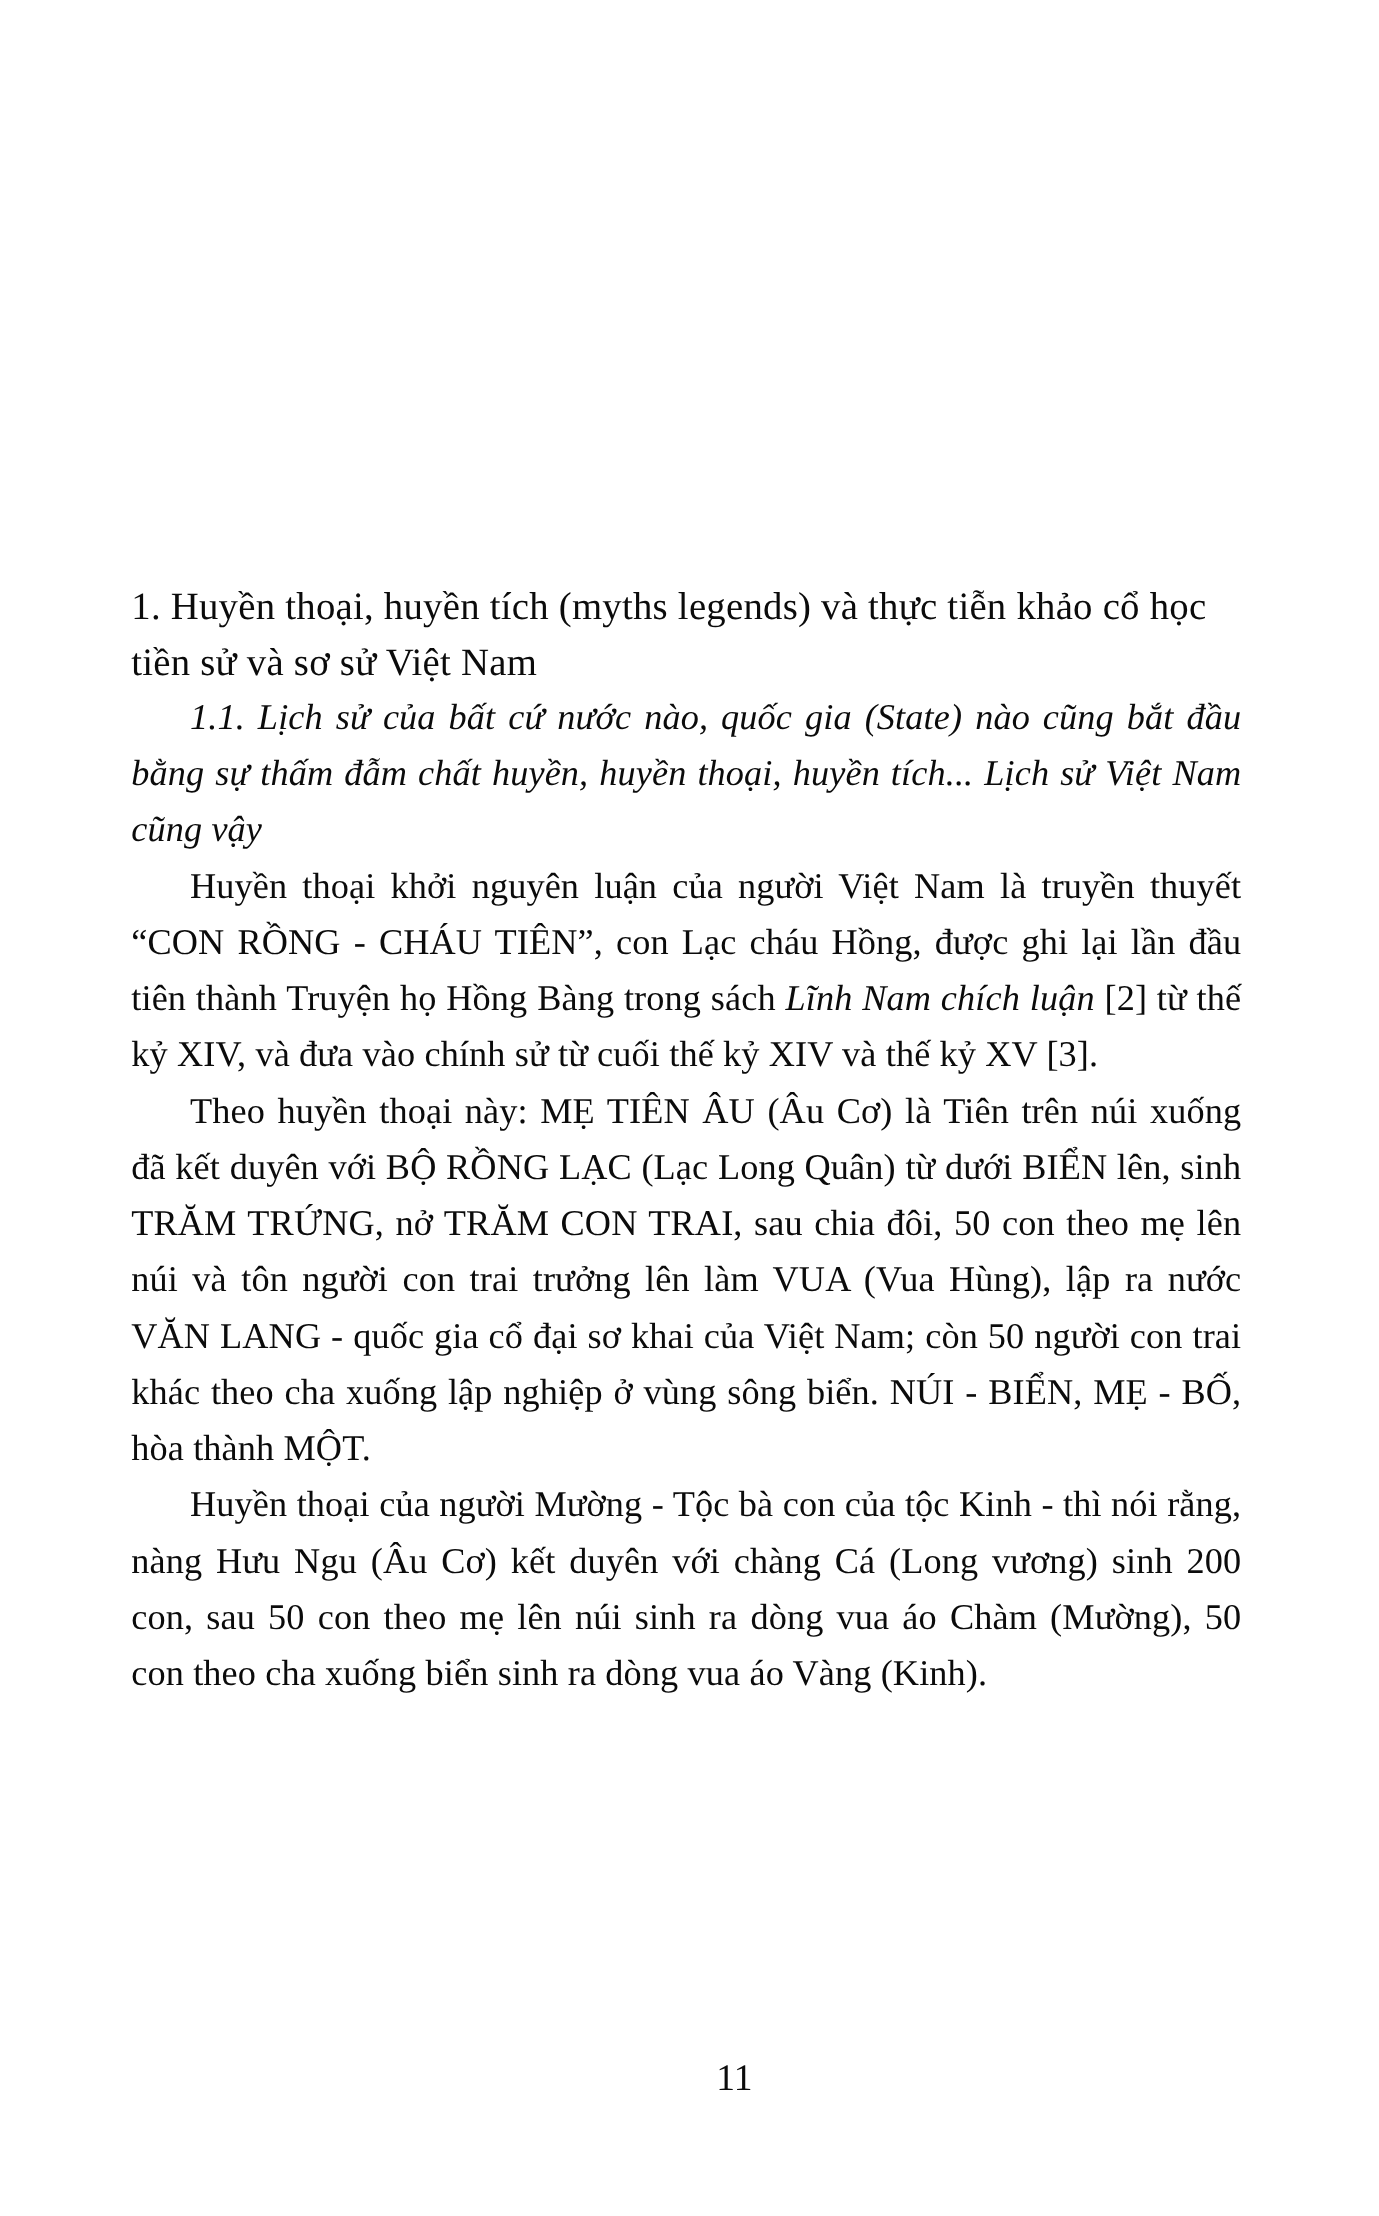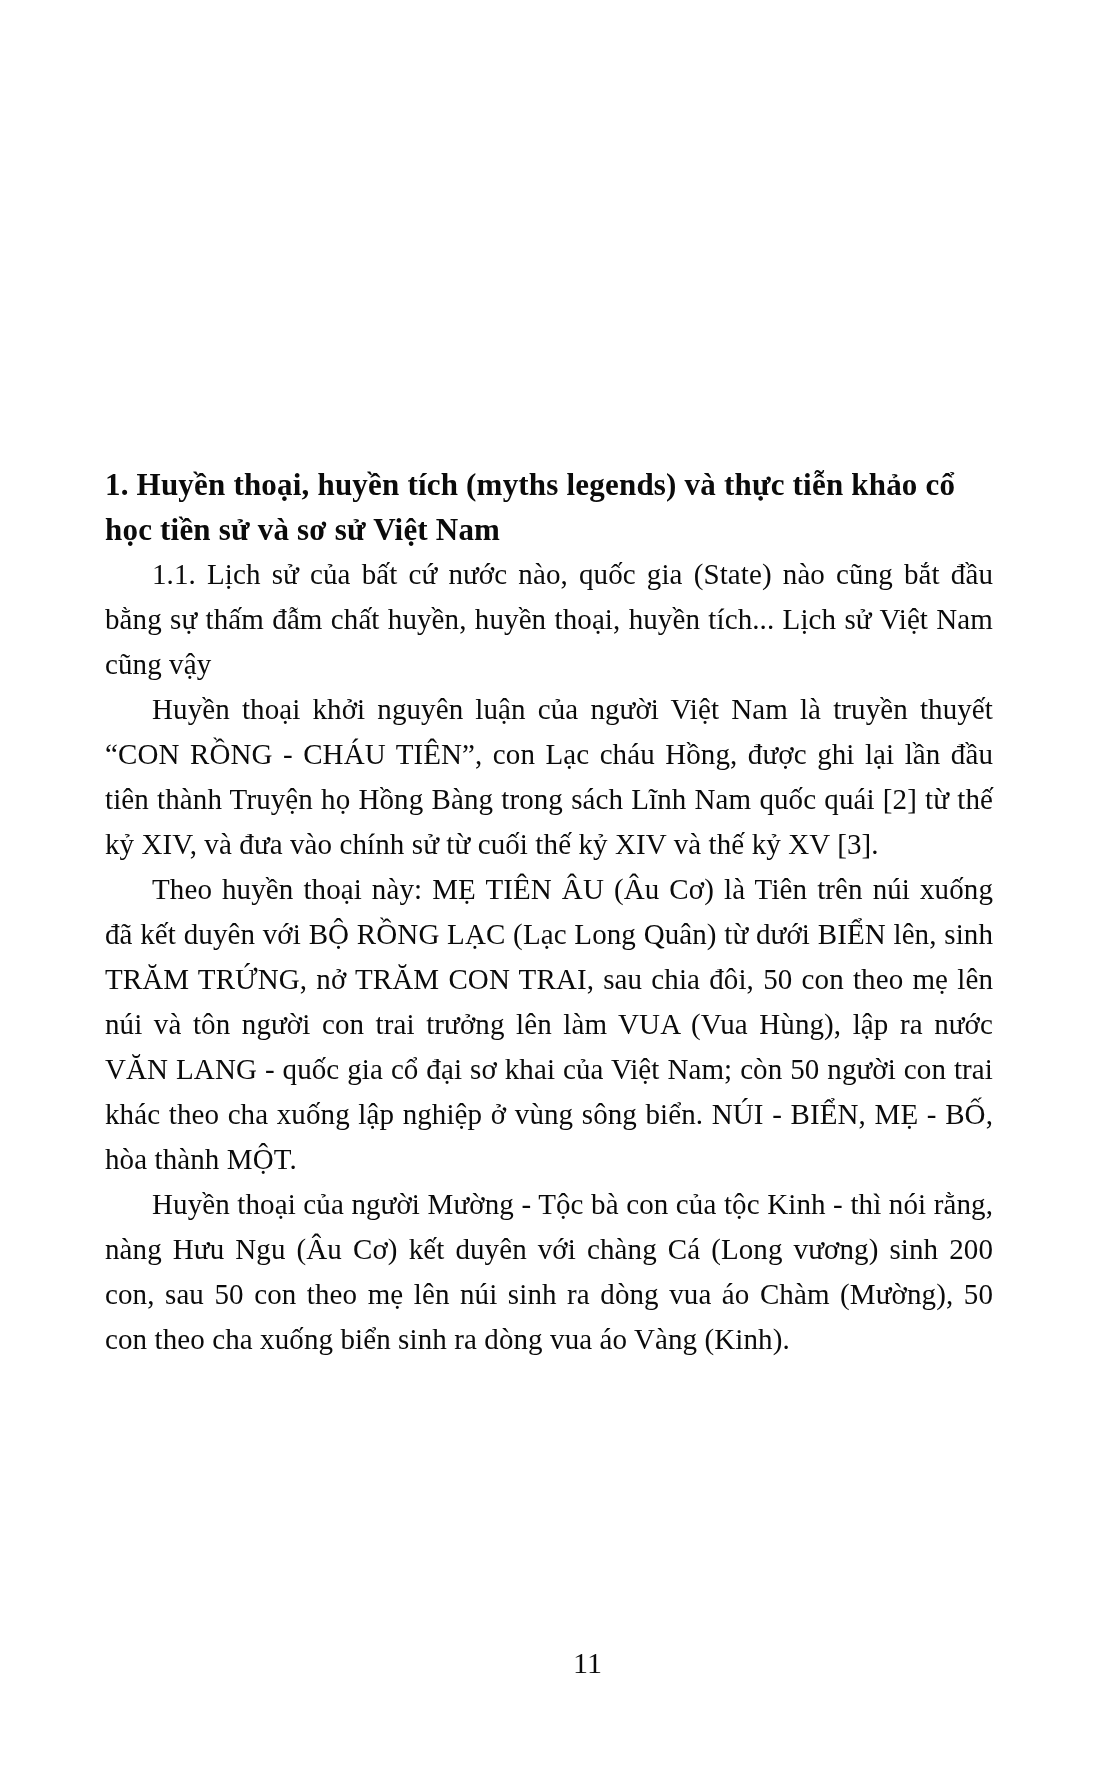--- a/index.html
+++ b/index.html
@@ -20,33 +20,34 @@
   .content {
     position: absolute;
     left: 105px;
     top: 462px;
     width: 888px;
   }
   .heading {
     margin: 0;
     font-size: 31px;
     line-height: 45px;
-    font-weight: bold;
+    font-weight: normal;
     text-align: left;
     letter-spacing: 0.2px;
   }
   .para {
     margin: 0;
     font-size: 29px;
     line-height: 45px;
     text-align: justify;
     text-indent: 47px;
     letter-spacing: 0.1px;
   }
   .italic {
+    font-style: italic;
   }
   .page-number {
     position: absolute;
     bottom: 92px;
     left: 0;
     width: 100%;
     text-align: center;
     font-size: 30px;
     line-height: 36px;
     padding-left: 36px;
@@ -55,21 +56,21 @@
 </head>
 <body>
 
 <div class="page">
   <div class="content">
 
     <h2 class="heading">1. Huyền thoại, huyền tích (myths legends) và thực tiễn khảo cổ học tiền sử và sơ sử Việt Nam</h2>
 
     <p class="para italic">1.1. Lịch sử của bất cứ nước nào, quốc gia (State) nào cũng bắt đầu bằng sự thấm đẫm chất huyền, huyền thoại, huyền tích... Lịch sử Việt Nam cũng vậy</p>
 
-    <p class="para"><span>Huyền thoại khởi nguyên luận của người Việt Nam là truyền thuyết “CON RỒNG - CHÁU TIÊN”, con Lạc cháu Hồng, được ghi lại lần đầu tiên thành Truyện họ Hồng Bàng trong sách </span><span class="italic">Lĩnh Nam quốc quái</span><span> [2] từ thế kỷ XIV, và đưa vào chính sử từ cuối thế kỷ XIV và thế kỷ XV [3].</span></p>
+    <p class="para"><span>Huyền thoại khởi nguyên luận của người Việt Nam là truyền thuyết “CON RỒNG - CHÁU TIÊN”, con Lạc cháu Hồng, được ghi lại lần đầu tiên thành Truyện họ Hồng Bàng trong sách </span><span class="italic">Lĩnh Nam chích luận</span><span> [2] từ thế kỷ XIV, và đưa vào chính sử từ cuối thế kỷ XIV và thế kỷ XV [3].</span></p>
 
     <p class="para">Theo huyền thoại này: MẸ TIÊN ÂU (Âu Cơ) là Tiên trên núi xuống đã kết duyên với BỘ RỒNG LẠC (Lạc Long Quân) từ dưới BIỂN lên, sinh TRĂM TRỨNG, nở TRĂM CON TRAI, sau chia đôi, 50 con theo mẹ lên núi và tôn người con trai trưởng lên làm VUA (Vua Hùng), lập ra nước VĂN LANG - quốc gia cổ đại sơ khai của Việt Nam; còn 50 người con trai khác theo cha xuống lập nghiệp ở vùng sông biển. NÚI - BIỂN, MẸ - BỐ, hòa thành MỘT.</p>
 
     <p class="para">Huyền thoại của người Mường - Tộc bà con của tộc Kinh - thì nói rằng, nàng Hưu Ngu (Âu Cơ) kết duyên với chàng Cá (Long vương) sinh 200 con, sau 50 con theo mẹ lên núi sinh ra dòng vua áo Chàm (Mường), 50 con theo cha xuống biển sinh ra dòng vua áo Vàng (Kinh).</p>
 
 
   </div>
 
   <div class="page-number">11</div>
 </div>

